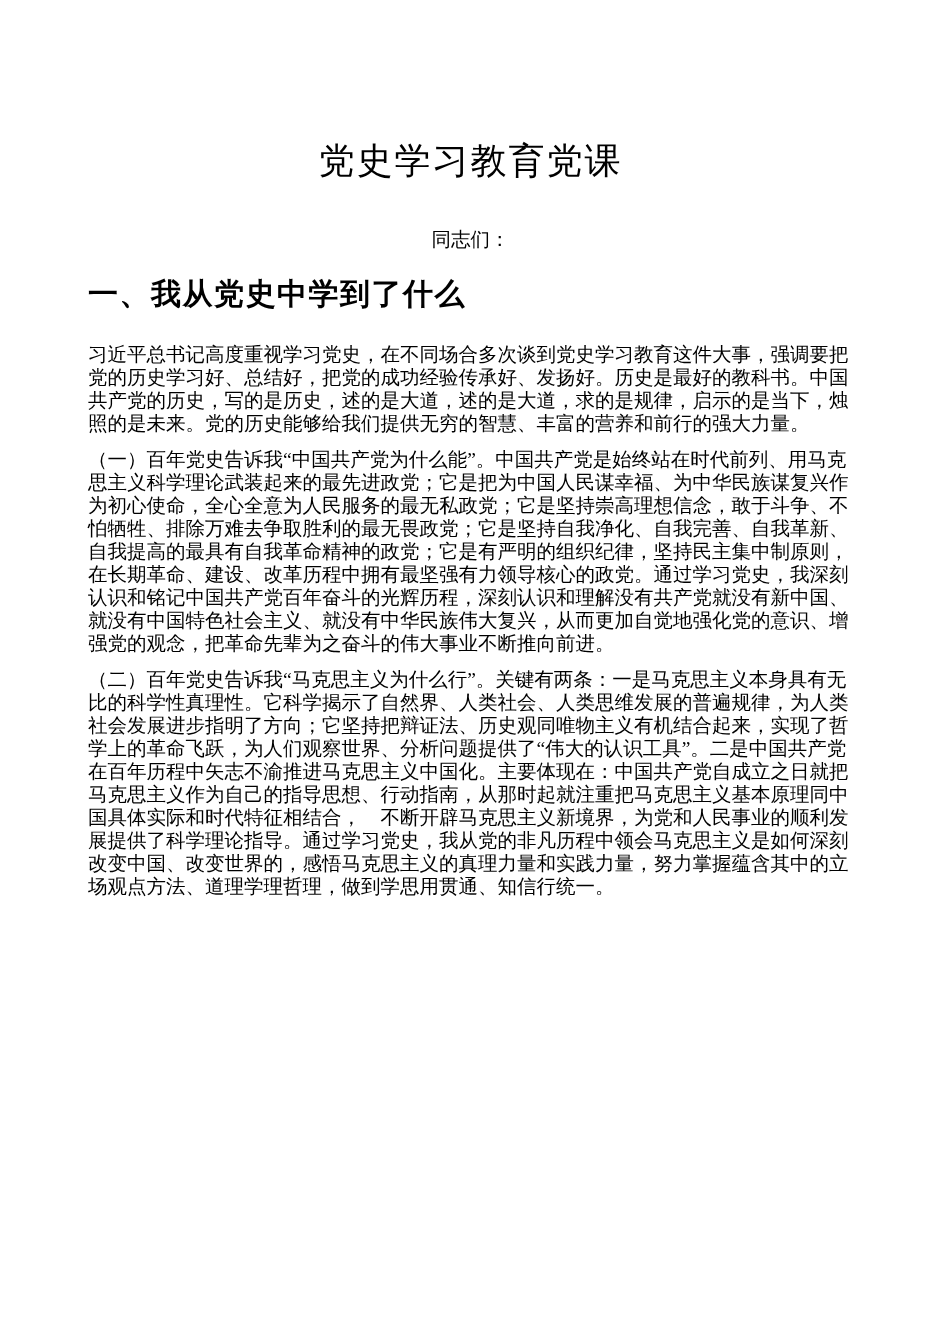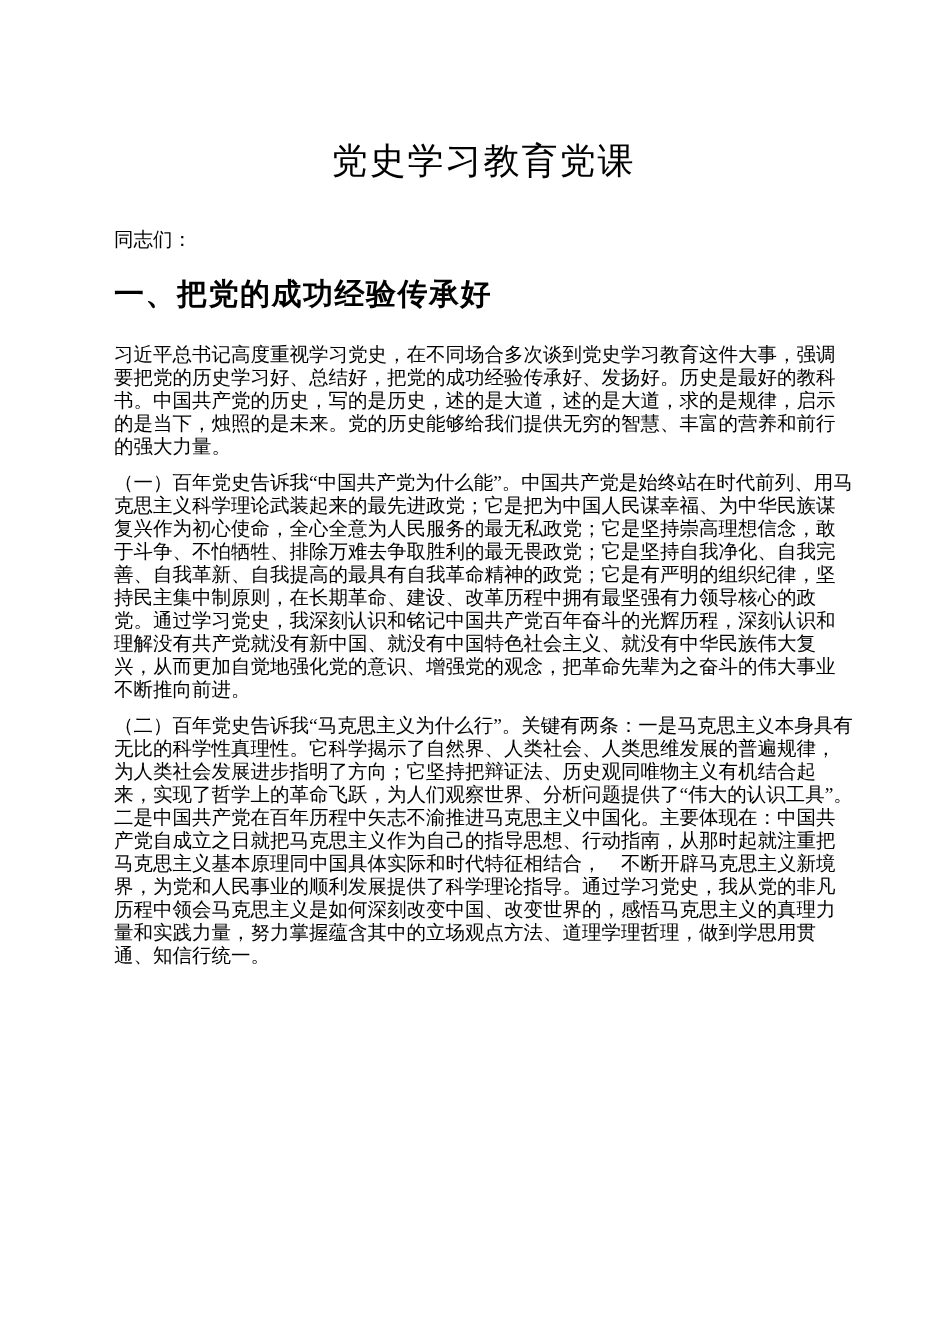--- a/index.html
+++ b/index.html
@@ -11,36 +11,37 @@
     width: 950px;
     height: 1344px;
     color: #000000;
     font-family: "Liberation Serif", "DejaVu Serif", serif;
     overflow: hidden;
   }
   .page {
     box-sizing: border-box;
     width: 950px;
     height: 1344px;
-    padding: 140px 97px 0 114px;
+    padding: 140px 97px 0 88px;
     background: #ffffff;
   }
   .doc-title {
     font-size: 36px;
     font-weight: 400;
     letter-spacing: 2px;
     text-align: center;
     line-height: 42px;
     margin: 0 0 46px 0;
     white-space: nowrap;
   }
   .salutation {
     font-size: 19.5px;
     line-height: 23px;
     margin: 0 0 24px 0;
+    text-align: center;
   }
   .para {
     font-size: 19.5px;
     line-height: 23px;
     margin: 0 0 13px 0;
     text-align: left;
     word-break: break-all;
     overflow-wrap: break-word;
   }
   .section-heading {
@@ -58,20 +59,20 @@
 </style>
 </head>
 <body>
 
 <div class="page">
   <h1 class="doc-title">党史学习教育党课</h1>
 
   <p class="salutation">同志们：</p>
 
 
-  <h2 class="section-heading">一、把党的成功经验传承好</h2>
+  <h2 class="section-heading">一、我从党史中学到了什么</h2>
 
   <p class="para"><span>习近平总书记高度重视学习党史，在不同场合多次谈到党史学习教育这件大事，强调要把党的历史学习好、总结好，把党的成功经验传承好、发扬好。历史是最好的教科书。中国共产党的历史，写的是历史，述的是大道，述的是大道，求的是规律，启示的是当下，烛照的是未来。党的历史能够给我们提供无穷的智慧、丰富的营养和前行的强大力量。</span></p>
 
   <p class="para"><span class="bold">（一）百年党史告诉我“中国共产党为什么能”。</span><span>中国共产党是始终站在时代前列、用马克思主义科学理论武装起来的</span><span class="bold">最先进政党</span><span>；它是把为中国人民谋幸福、为中华民族谋复兴作为初心使命，全心全意为人民服务的</span><span class="bold">最无私政党</span><span>；它是坚持崇高理想信念，敢于斗争、不怕牺牲、排除万难去争取胜利的</span><span class="bold">最无畏政党</span><span>；它是坚持自我净化、自我完善、自我革新、自我提高的</span><span class="bold">最具有自我革命精神的政党</span><span>；它是有严明的组织纪律，坚持民主集中制原则，在长期革命、建设、改革历程中拥有</span><span class="bold">最坚强有力领导核心的政党</span><span>。通过学习党史，我深刻认识和铭记中国共产党百年奋斗的光辉历程，深刻认识和理解没有共产党就没有新中国、就没有中国特色社会主义、就没有中华民族伟大复兴，从而更加自觉地强化党的意识、增强党的观念，把革命先辈为之奋斗的伟大事业不断推向前进。</span></p>
 
   <p class="para"><span class="bold">（二）百年党史告诉我“马克思主义为什么行”。</span><span>关键有两条：</span><span class="bold">一是马克思主义本身具有无比的科学性真理性。</span><span>它科学揭示了自然界、人类社会、人类思维发展的普遍规律，为人类社会发展进步指明了方向；它坚持把辩证法、历史观同唯物主义有机结合起来，实现了哲学上的革命飞跃，为人们观察世界、分析问题提供了“伟大的认识工具”。</span><span class="bold">二是中国共产党在百年历程中矢志不渝推进马克思主义中国化。</span><span>主要体现在：中国共产党自成立之日就把马克思主义作为自己的指导思想、行动指南，从那时起就注重把马克思主义基本原理同中国具体实际和时代特征相结合，　不断开辟马克思主义新境界，为党和人民事业的顺利发展提供了科学理论指导。通过学习党史，我从党的非凡历程中领会马克思主义是如何深刻改变中国、改变世界的，感悟马克思主义的真理力量和实践力量，努力掌握蕴含其中的立场观点方法、道理学理哲理，做到学思用贯通、知信行统一。</span></p>
 </div>
 
 </body></html>

